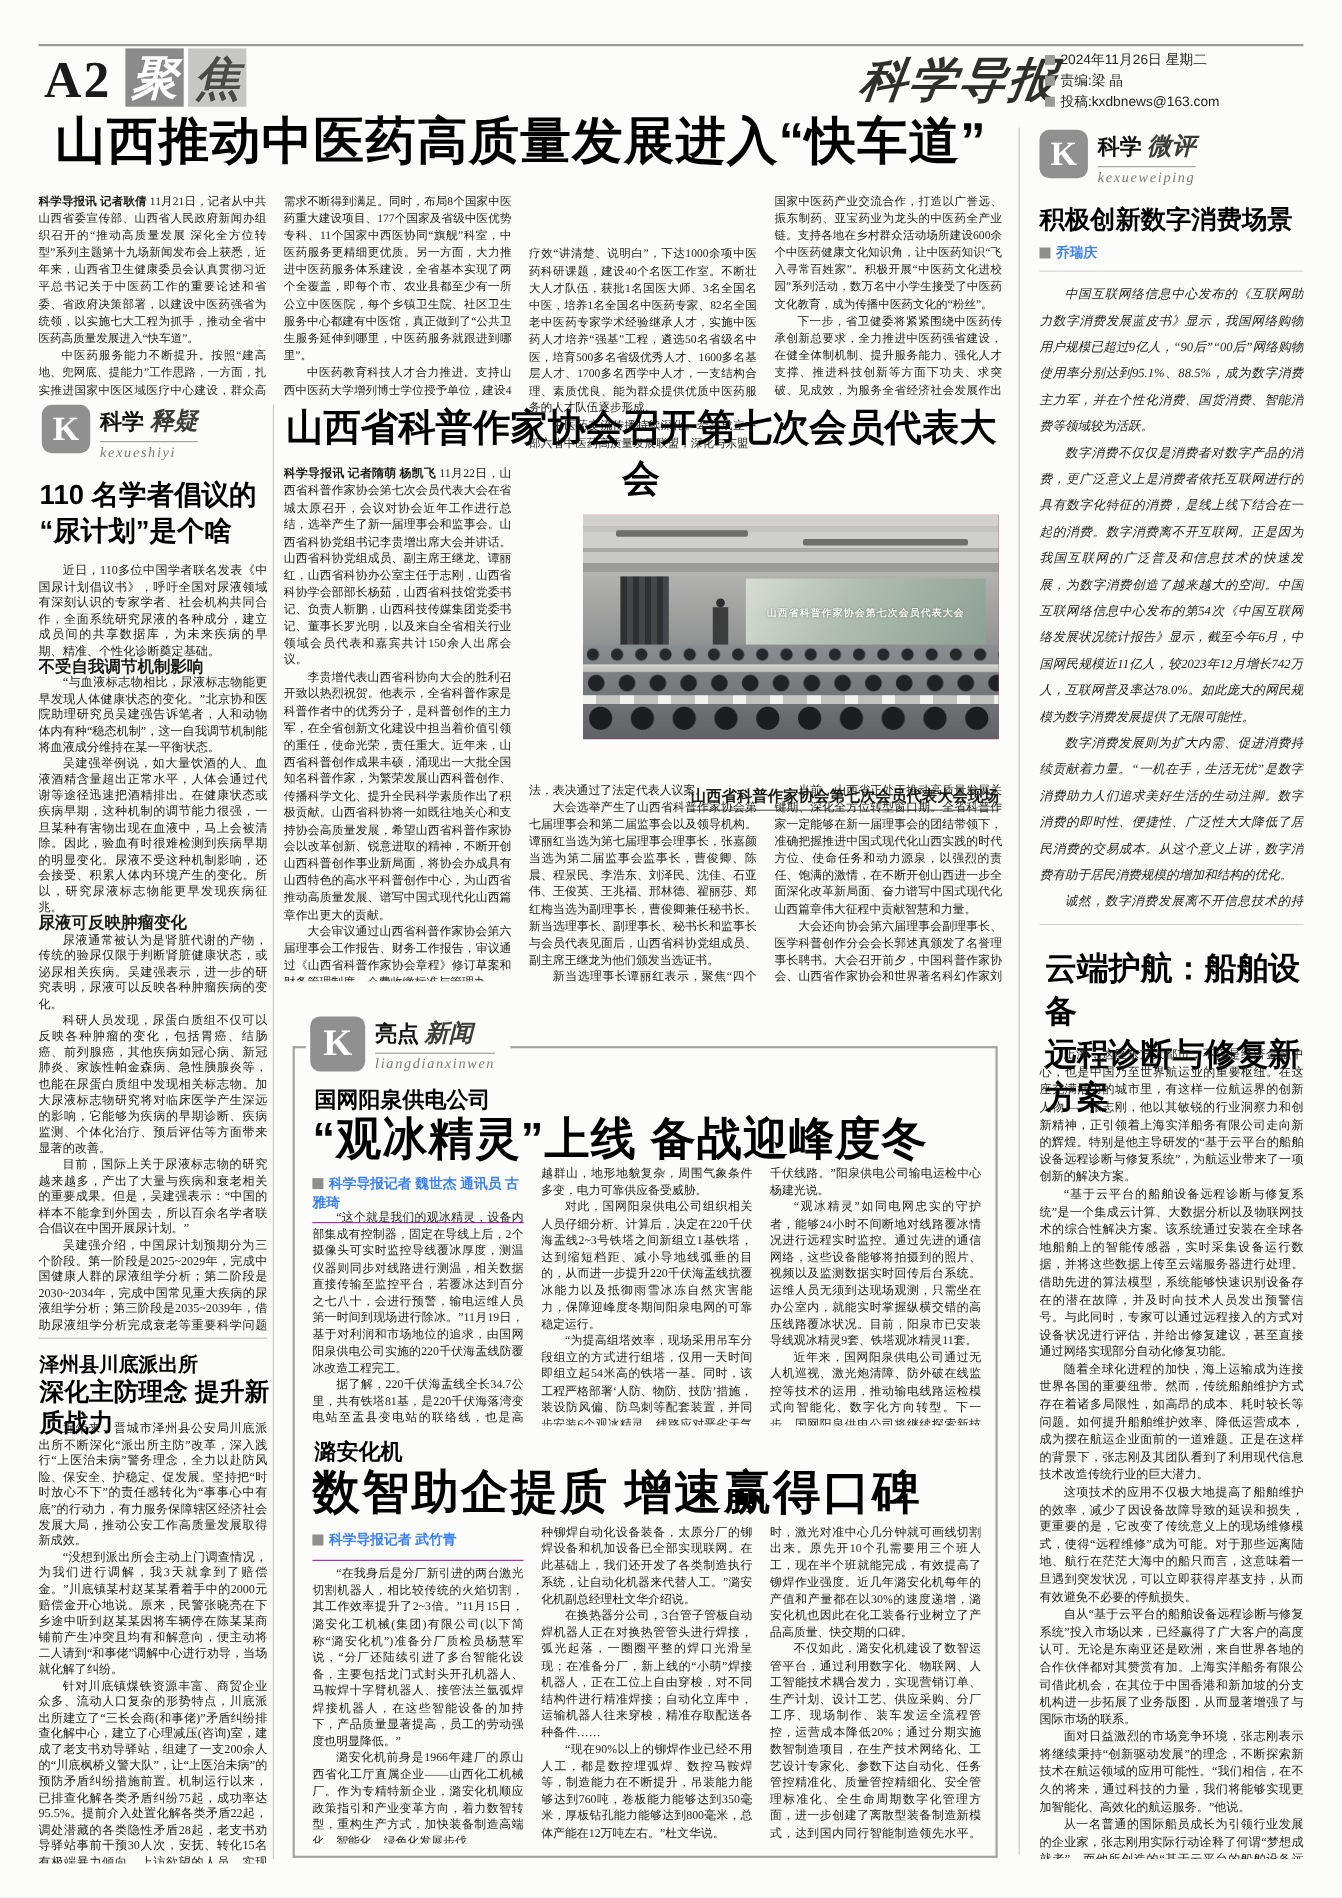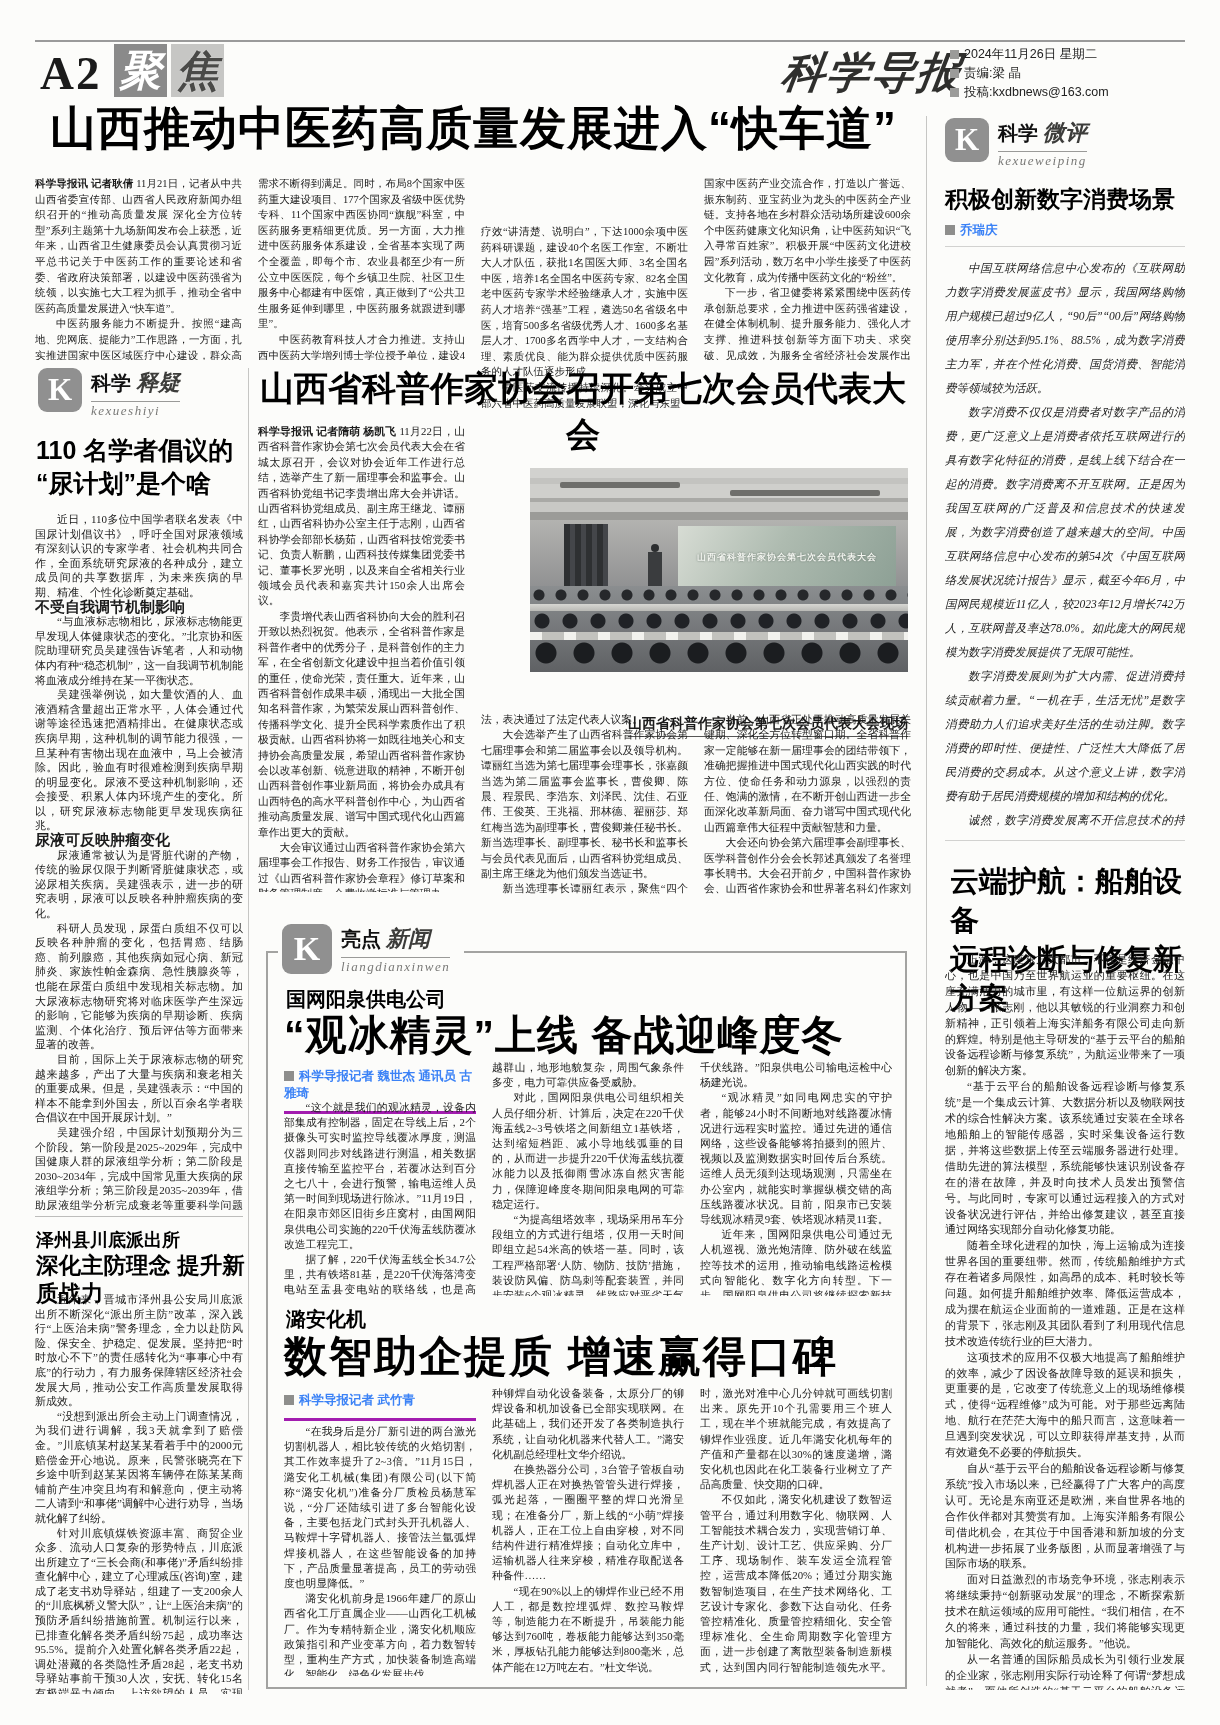--- a/index.html
+++ b/index.html
@@ -45,21 +45,21 @@
   .seclogo{display:flex;align-items:flex-start;gap:9px;}
   .k-badge{width:44px;height:44px;background:#909090;border-radius:9px;color:#fff;
            font:bold 31px "Liberation Serif",serif;display:flex;align-items:center;justify-content:center;flex:0 0 auto;}
   .seclogo .cnrow b{font:bold 20px "Liberation Sans",sans-serif;color:#111;}
   .seclogo .cnrow i{font:bold italic 22px "Liberation Serif",serif;color:#3c3c3a;margin-left:5px;margin-top:12px;}
   .seclogo .py{display:block;font:italic 13px "Liberation Serif",serif;color:#787876;
                border-top:1.5px solid #9a9a98;margin-top:3px;padding-top:1px;letter-spacing:1.5px;}
 
   .byline-row{font-family:"Liberation Sans","DejaVu Sans",sans-serif;font-weight:bold;font-size:12.5px;color:#3b82f6;}
   .byline-row .sq{width:10px;height:10px;background:#8e8e8c;}
-  .byline-underline{border-bottom:3px solid #a21caf;padding-bottom:9px;}
+  .byline-underline{border-bottom:1px solid #a21caf;padding-bottom:9px;}
 
   
   .news-box{position:absolute;left:266px;top:951px;width:637px;height:734px;border:2px solid #a3a3a1;}
   .box-logo{position:absolute;left:278px;top:924px;background:#fcfcfa;padding:0 14px 0 4px;}
 
   
   .photo{position:absolute;left:530px;top:468px;width:378px;height:204px;overflow:hidden;background:#be185d;}
   .ph-ceiling{position:absolute;left:0;top:0;right:0;height:52px;
       background:linear-gradient(#d2d2cf 0 10px,#c3c3c0 10px 16px,#cfcfcc 16px 30px,#a9a9a6 30px 34px,#c8c8c5 34px 44px,#9b9b98 44px 52px);}
   .ph-vent{position:absolute;background:#6e6e6b;height:6px;border-radius:2px;}
@@ -206,21 +206,21 @@
       </span>
     </div>
   </div>
 
   <div class="abs h-mid sans" style="left:286px;top:986px;font-size:20px;">国网阳泉供电公司</div>
   <div class="abs h-mid sans" style="left:284px;top:1008px;width:606px;font-size:41px;letter-spacing:1px;">“观冰精灵”上线  备战迎峰度冬</div>
   <div class="abs byline-row byline-underline" style="left:284px;top:1068px;width:192px;">
     <span class="sq"></span><span>科学导报记者 魏世杰 通讯员 古雅琦</span>
   </div>
   <div class="abs bt fs-box" style="left:284px;top:1100px;width:192px;height:196px;">
-    <p>“这个就是我们的观冰精灵，设备内部集成有控制器，固定在导线上后，2个摄像头可实时监控导线覆冰厚度，测温仪器则同步对线路进行测温，相关数据直接传输至监控平台，若覆冰达到百分之七八十，会进行预警，输电运维人员第一时间到现场进行除冰。”11月19日，在阳泉市郊区旧街乡庄窝村，由国网阳泉供电公司实施的220千伏海盂线防覆冰改造工程完工。</p>
+    <p>“这个就是我们的观冰精灵，设备内部集成有控制器，固定在导线上后，2个摄像头可实时监控导线覆冰厚度，测温仪器则同步对线路进行测温，相关数据直接传输至监控平台，若覆冰达到百分之七八十，会进行预警，输电运维人员第一时间到现场进行除冰。”11月19日，基于对利润和市场地位的追求，由国网阳泉供电公司实施的220千伏海盂线防覆冰改造工程完工。</p>
     <p>据了解，220千伏海盂线全长34.7公里，共有铁塔81基，是220千伏海落湾变电站至盂县变电站的联络线，也是高铁、煤矿等重要用户的电力通道。然而，该线路翻</p>
   </div>
   <div class="abs bt fs-box" style="left:492px;top:1060px;width:192px;height:236px;">
     <p class="cont">越群山，地形地貌复杂，周围气象条件多变，电力可靠供应备受威胁。</p>
     <p>对此，国网阳泉供电公司组织相关人员仔细分析、计算后，决定在220千伏海盂线2~3号铁塔之间新组立1基铁塔，达到缩短档距、减小导地线弧垂的目的，从而进一步提升220千伏海盂线抗覆冰能力以及抵御雨雪冰冻自然灾害能力，保障迎峰度冬期间阳泉电网的可靠稳定运行。</p>
     <p>“为提高组塔效率，现场采用吊车分段组立的方式进行组塔，仅用一天时间即组立起54米高的铁塔一基。同时，该工程严格部署‘人防、物防、技防’措施，装设防风偏、防鸟刺等配套装置，并同步安装6个观冰精灵，线路应对恶劣天气的能力得以提升，也成为全省首条安装观冰精灵的220</p>
   </div>
   <div class="abs bt fs-box" style="left:700px;top:1060px;width:192px;height:236px;">
     <p class="cont">千伏线路。”阳泉供电公司输电运检中心杨建光说。</p>
     <p>“观冰精灵”如同电网忠实的守护者，能够24小时不间断地对线路覆冰情况进行远程实时监控。通过先进的通信网络，这些设备能够将拍摄到的照片、视频以及监测数据实时回传后台系统。运维人员无须到达现场观测，只需坐在办公室内，就能实时掌握纵横交错的高压线路覆冰状况。目前，阳泉市已安装导线观冰精灵9套、铁塔观冰精灵11套。</p>

